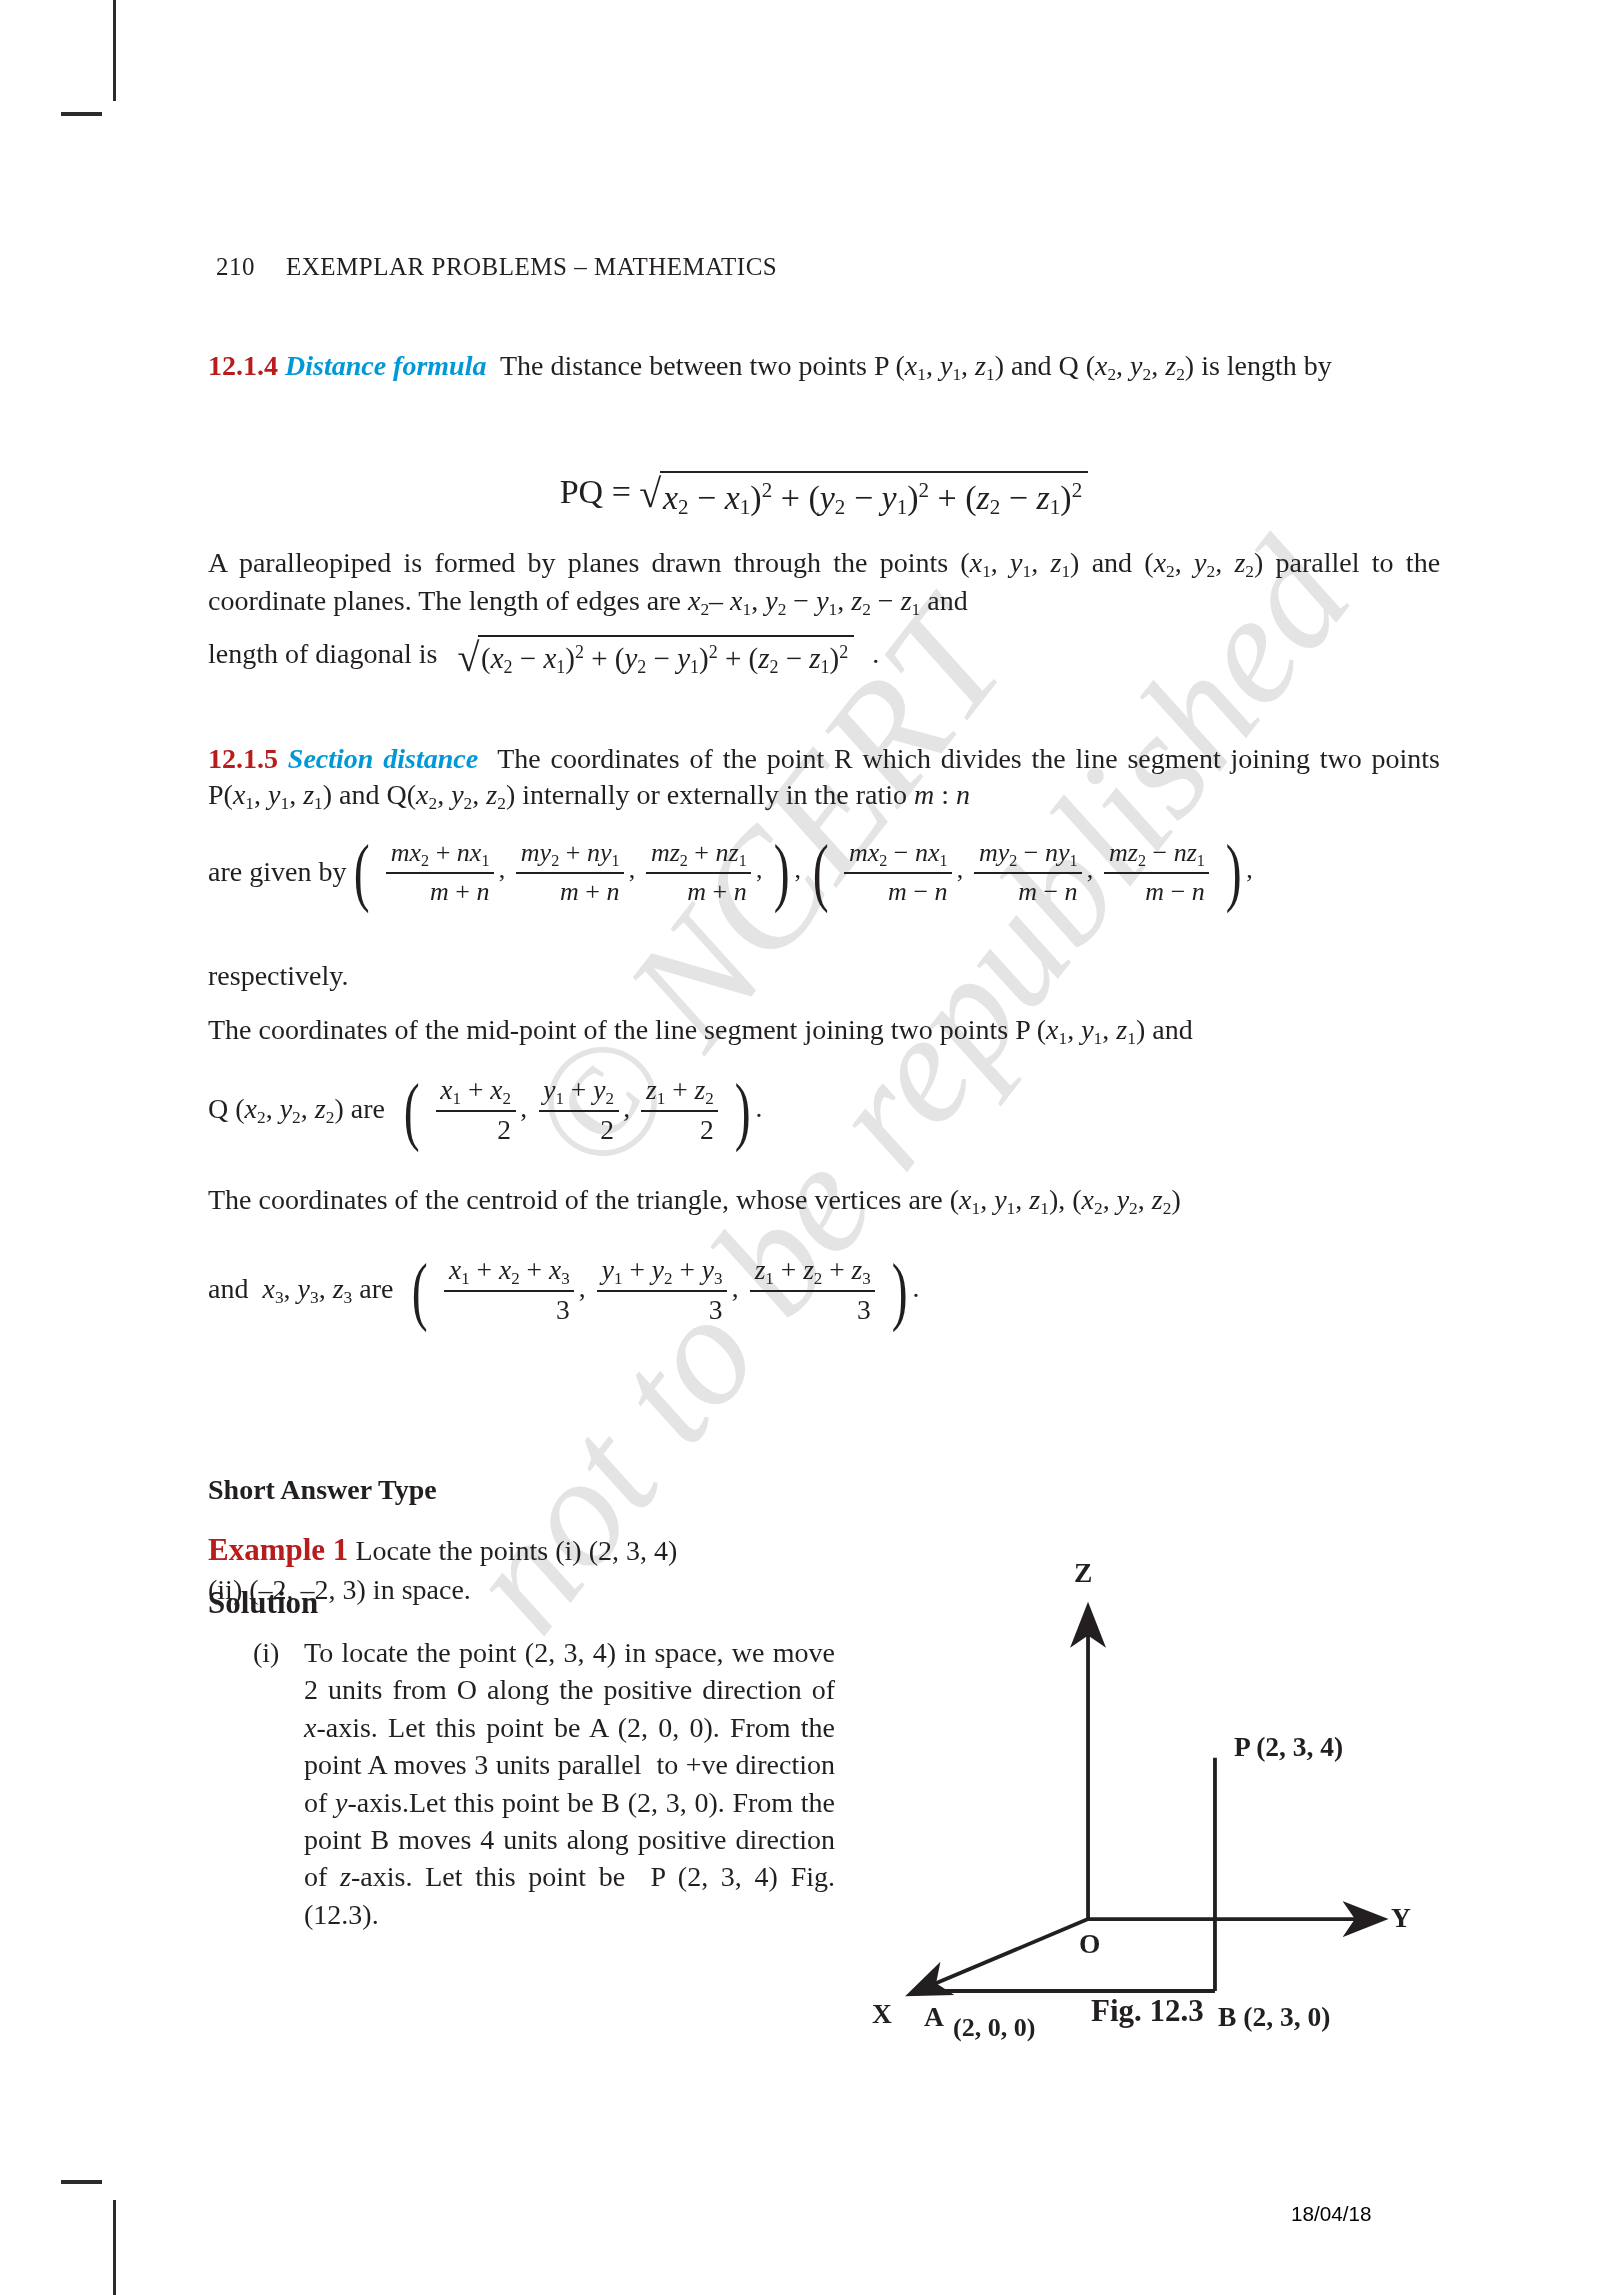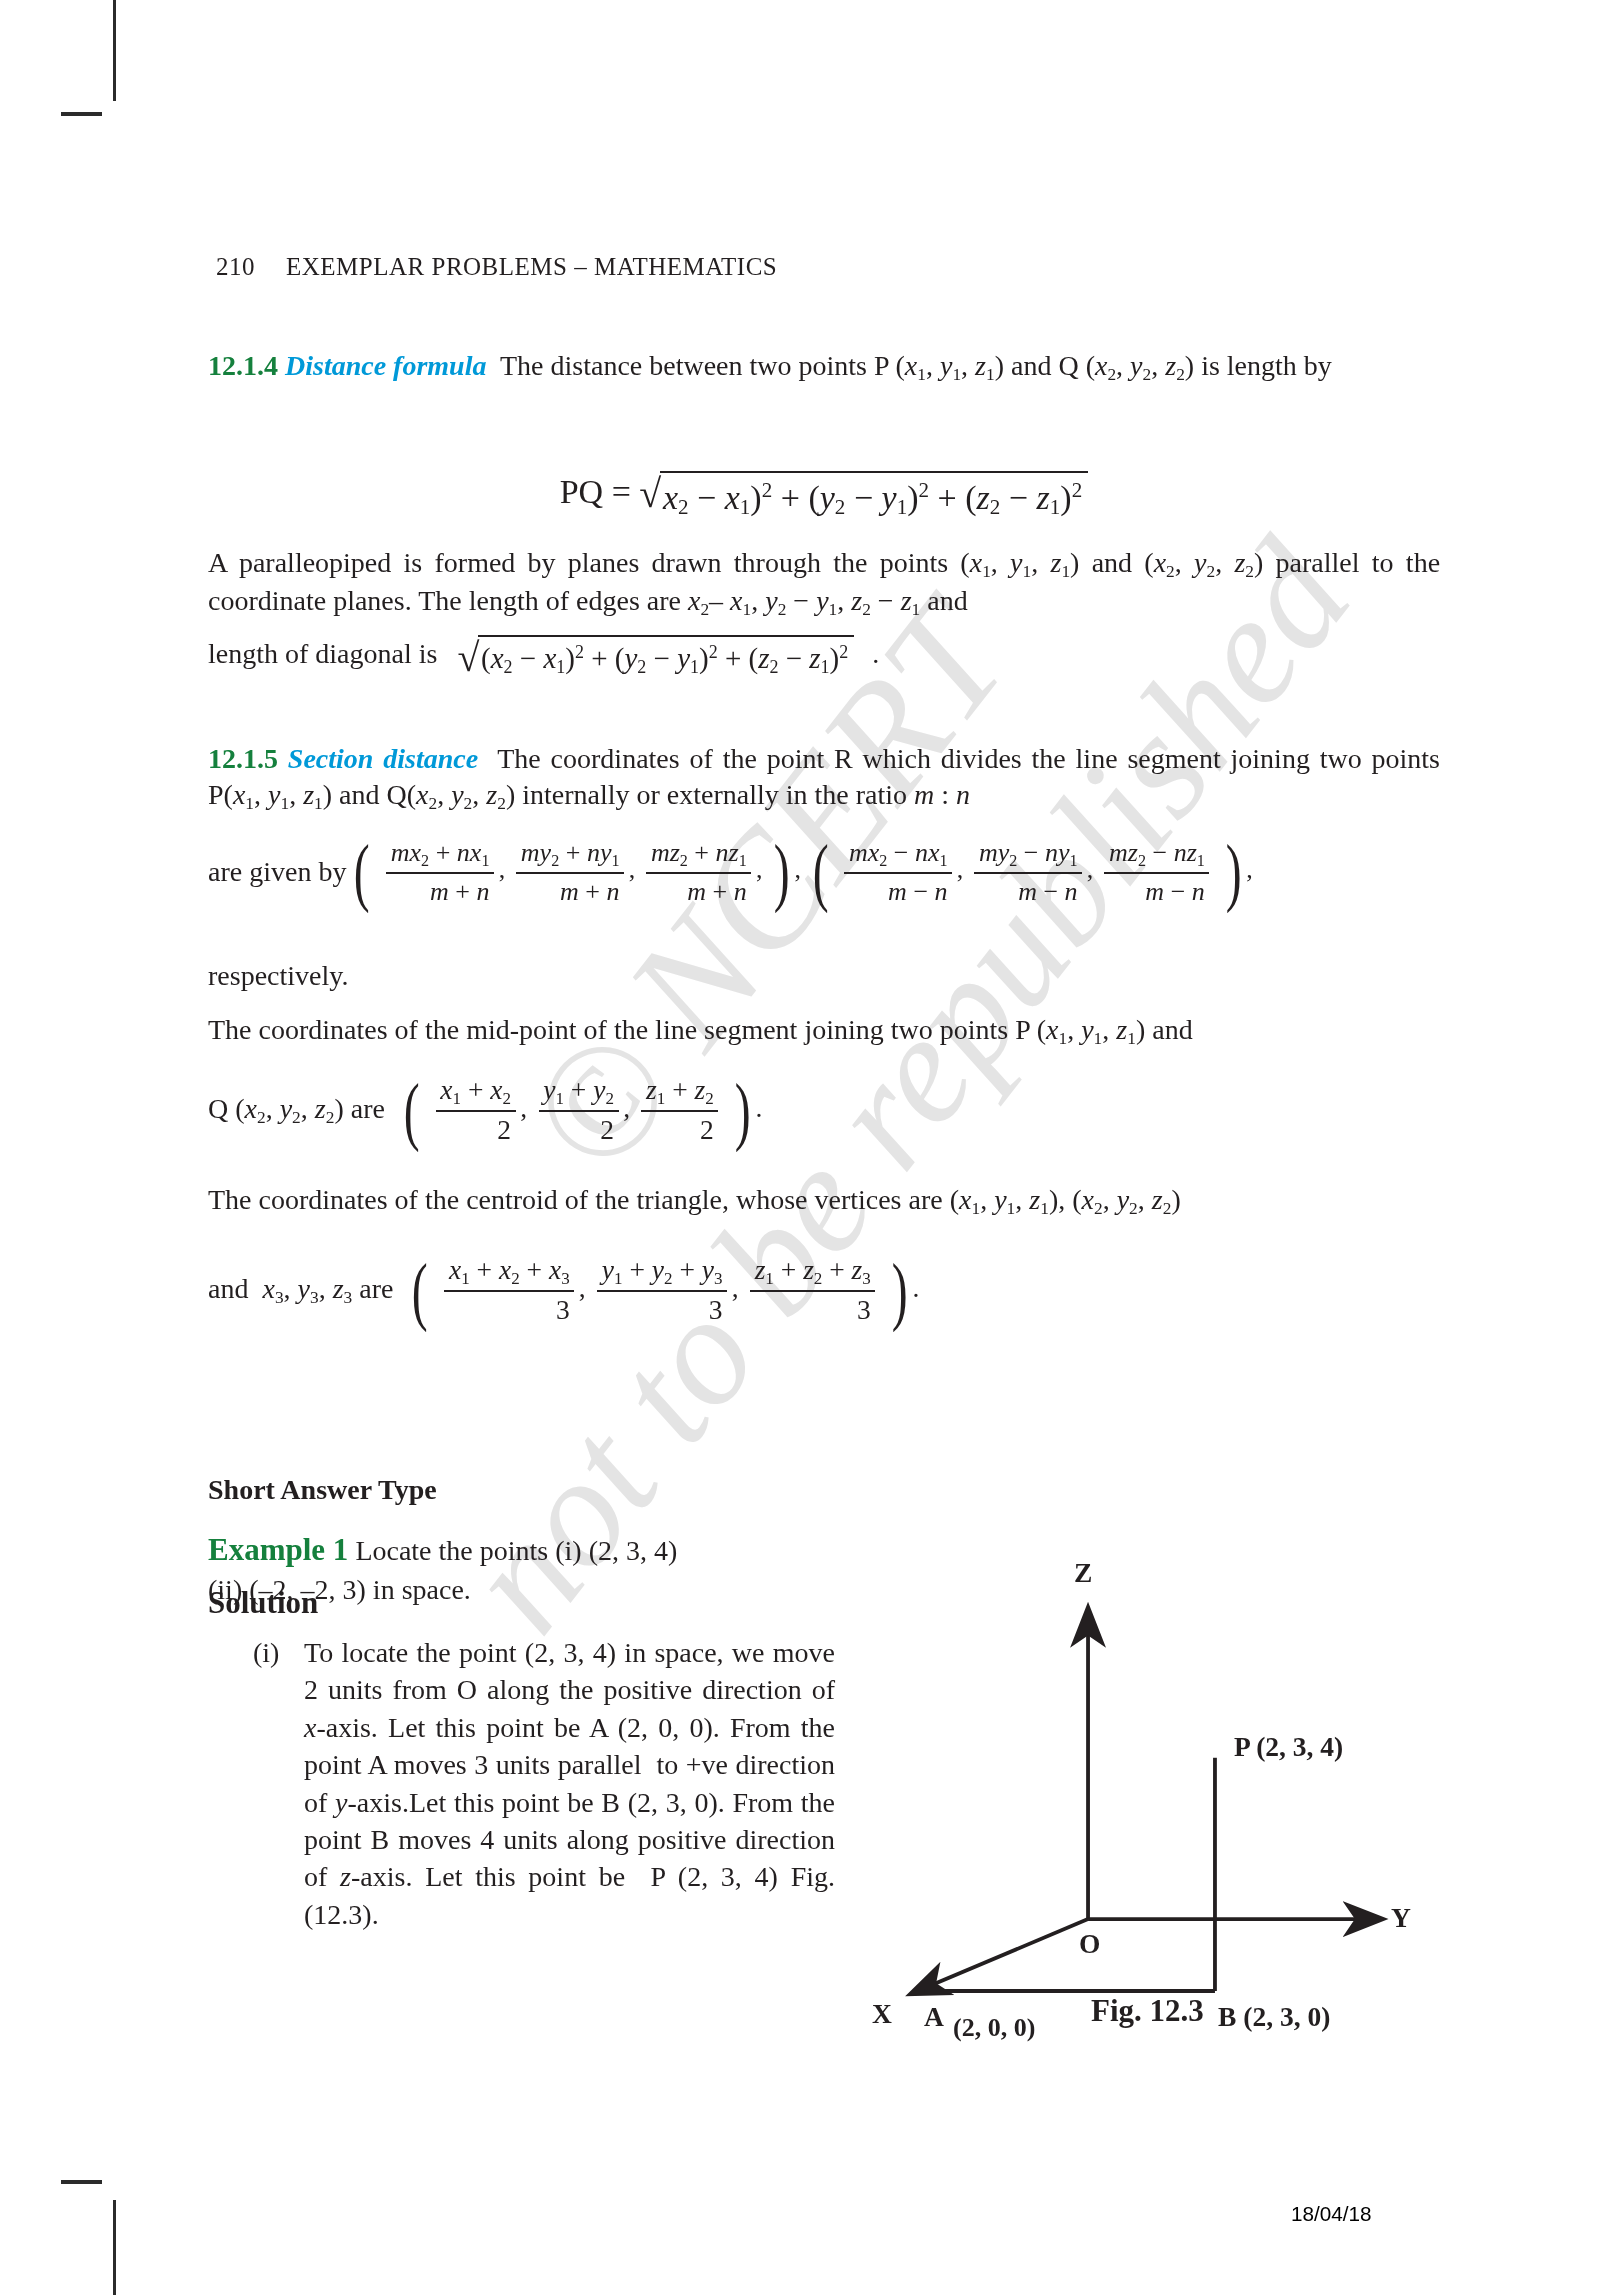--- a/index.html
+++ b/index.html
@@ -42,21 +42,21 @@
   .runhead {
     position:absolute; left:216px; top:253px;
     font-size:25px; letter-spacing:0.5px;
     font-family:"Liberation Serif", serif;
   }
   .runhead .pgno { margin-right:31px; }
 
   
   .col { position:absolute; left:208px; width:1232px; }
   .ln  { font-size:28px; line-height:1.30; text-align:justify; }
-  .hd   { color:#15803d; font-weight:bold; }
+  .hd   { color:#b91c1c; font-weight:bold; }
   .hd-i { color:#0099d8; font-weight:bold; font-style:italic; }
   i.v   { font-style:italic; }
 
   sub { font-size:0.62em; vertical-align:-0.28em; }
   sup { font-size:0.62em; vertical-align:0.55em; }
 
   
   .math { font-family:"Liberation Serif", serif; font-size:29px; }
   .mi   { font-style:italic; }
 

